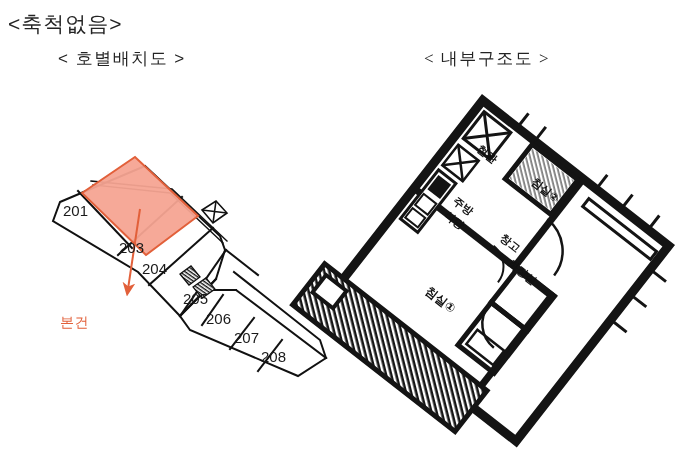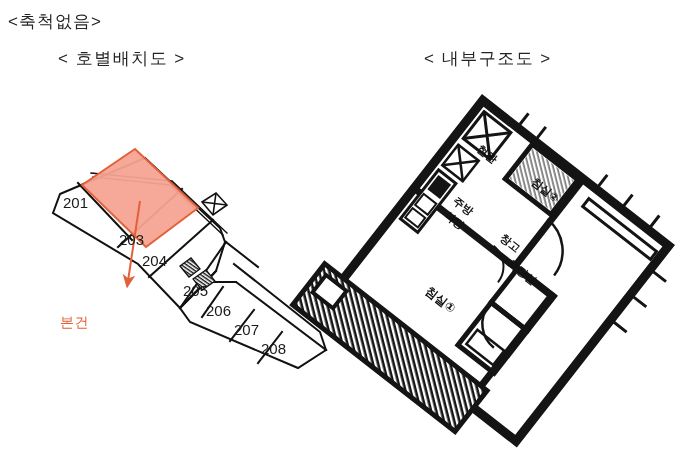--- a/index.html
+++ b/index.html
@@ -24,41 +24,41 @@
     width: 700px;
     height: 465px;
     background: #ffffff;
   }
 
   
   .scale-note {
     position: absolute;
     left: 8px;
     top: 10px;
-    font-size: 17px;
+    font-size: 21px;
     letter-spacing: 1px;
     color: #232323;
     white-space: nowrap;
   }
   .panel-title {
     position: absolute;
     font-size: 17px;
     letter-spacing: 1.5px;
     color: #232323;
     white-space: nowrap;
   }
   .panel-title.left  { left: 58px;  top: 47px; }
-  .panel-title.right { left: 424px; top: 47px; }
+  .panel-title.right { left: 424px; top: 47px; font-family: Liberation Serif, serif; }
 
   
   .drawing {
     position: absolute;
     overflow: visible;
   }
-  #site-plan  { left: 30px;  top: 136px; width: 320px; height: 230px; text-align: right; }
+  #site-plan  { left: 30px;  top: 144px; width: 320px; height: 230px; text-align: right; }
   #unit-plan  { left: 330px; top: 105px; width: 340px; height: 330px; }
 
   svg { display: block; overflow: visible; }
 
   
   .callout {
     position: absolute;
     left: 60px;
     top: 312px;
     font-size: 14px;

